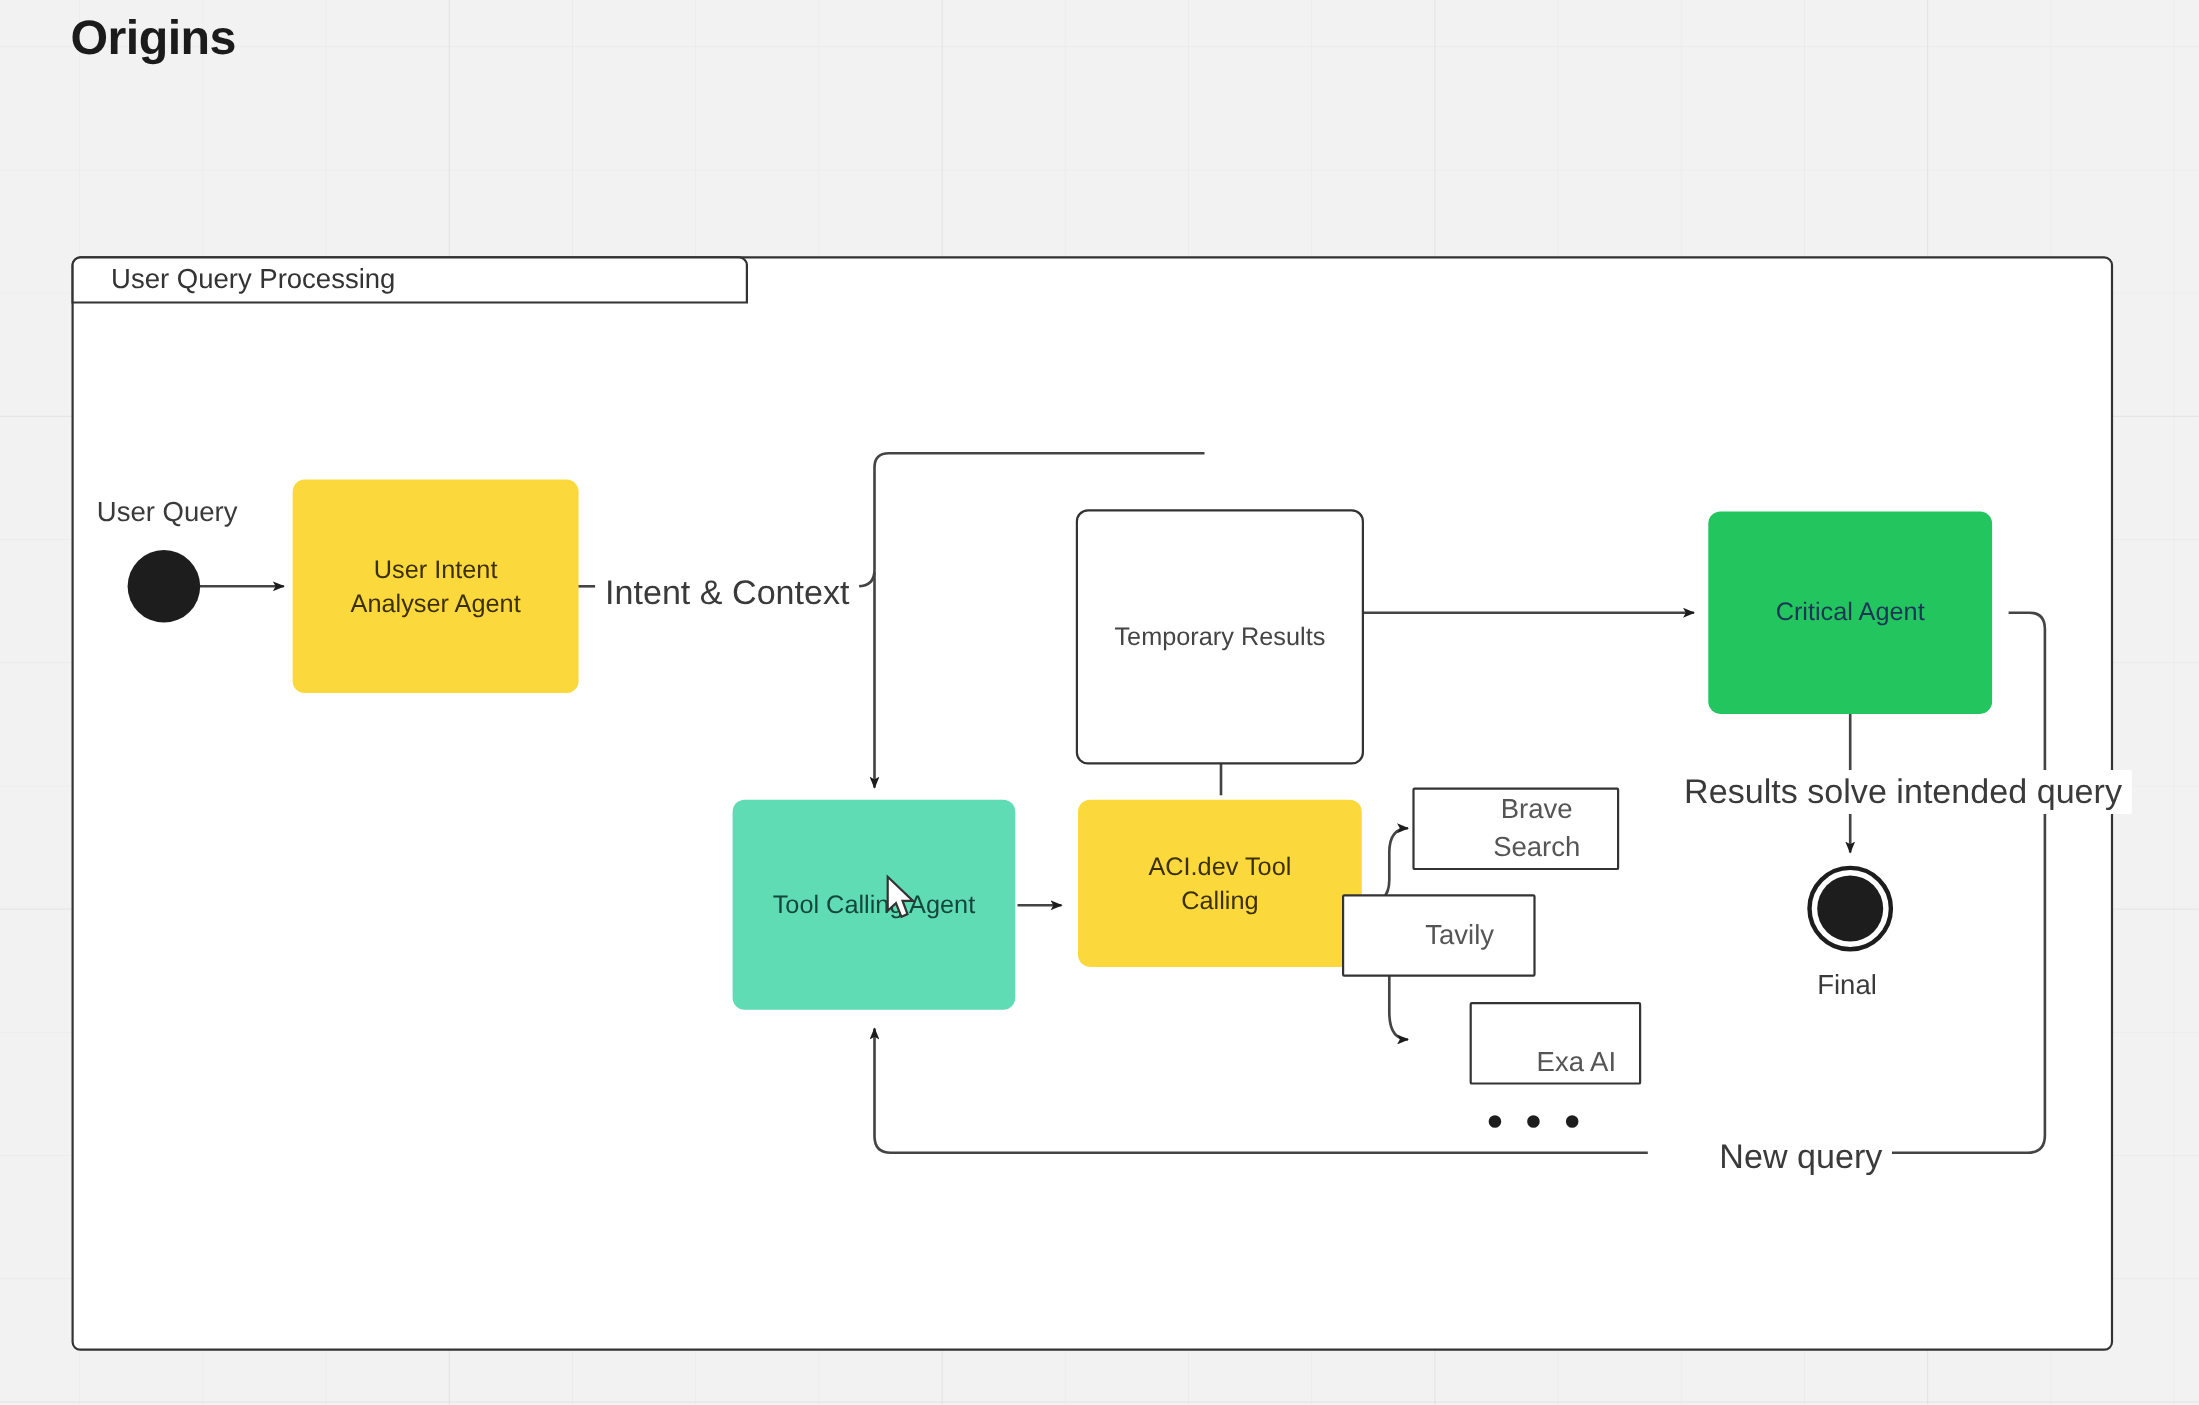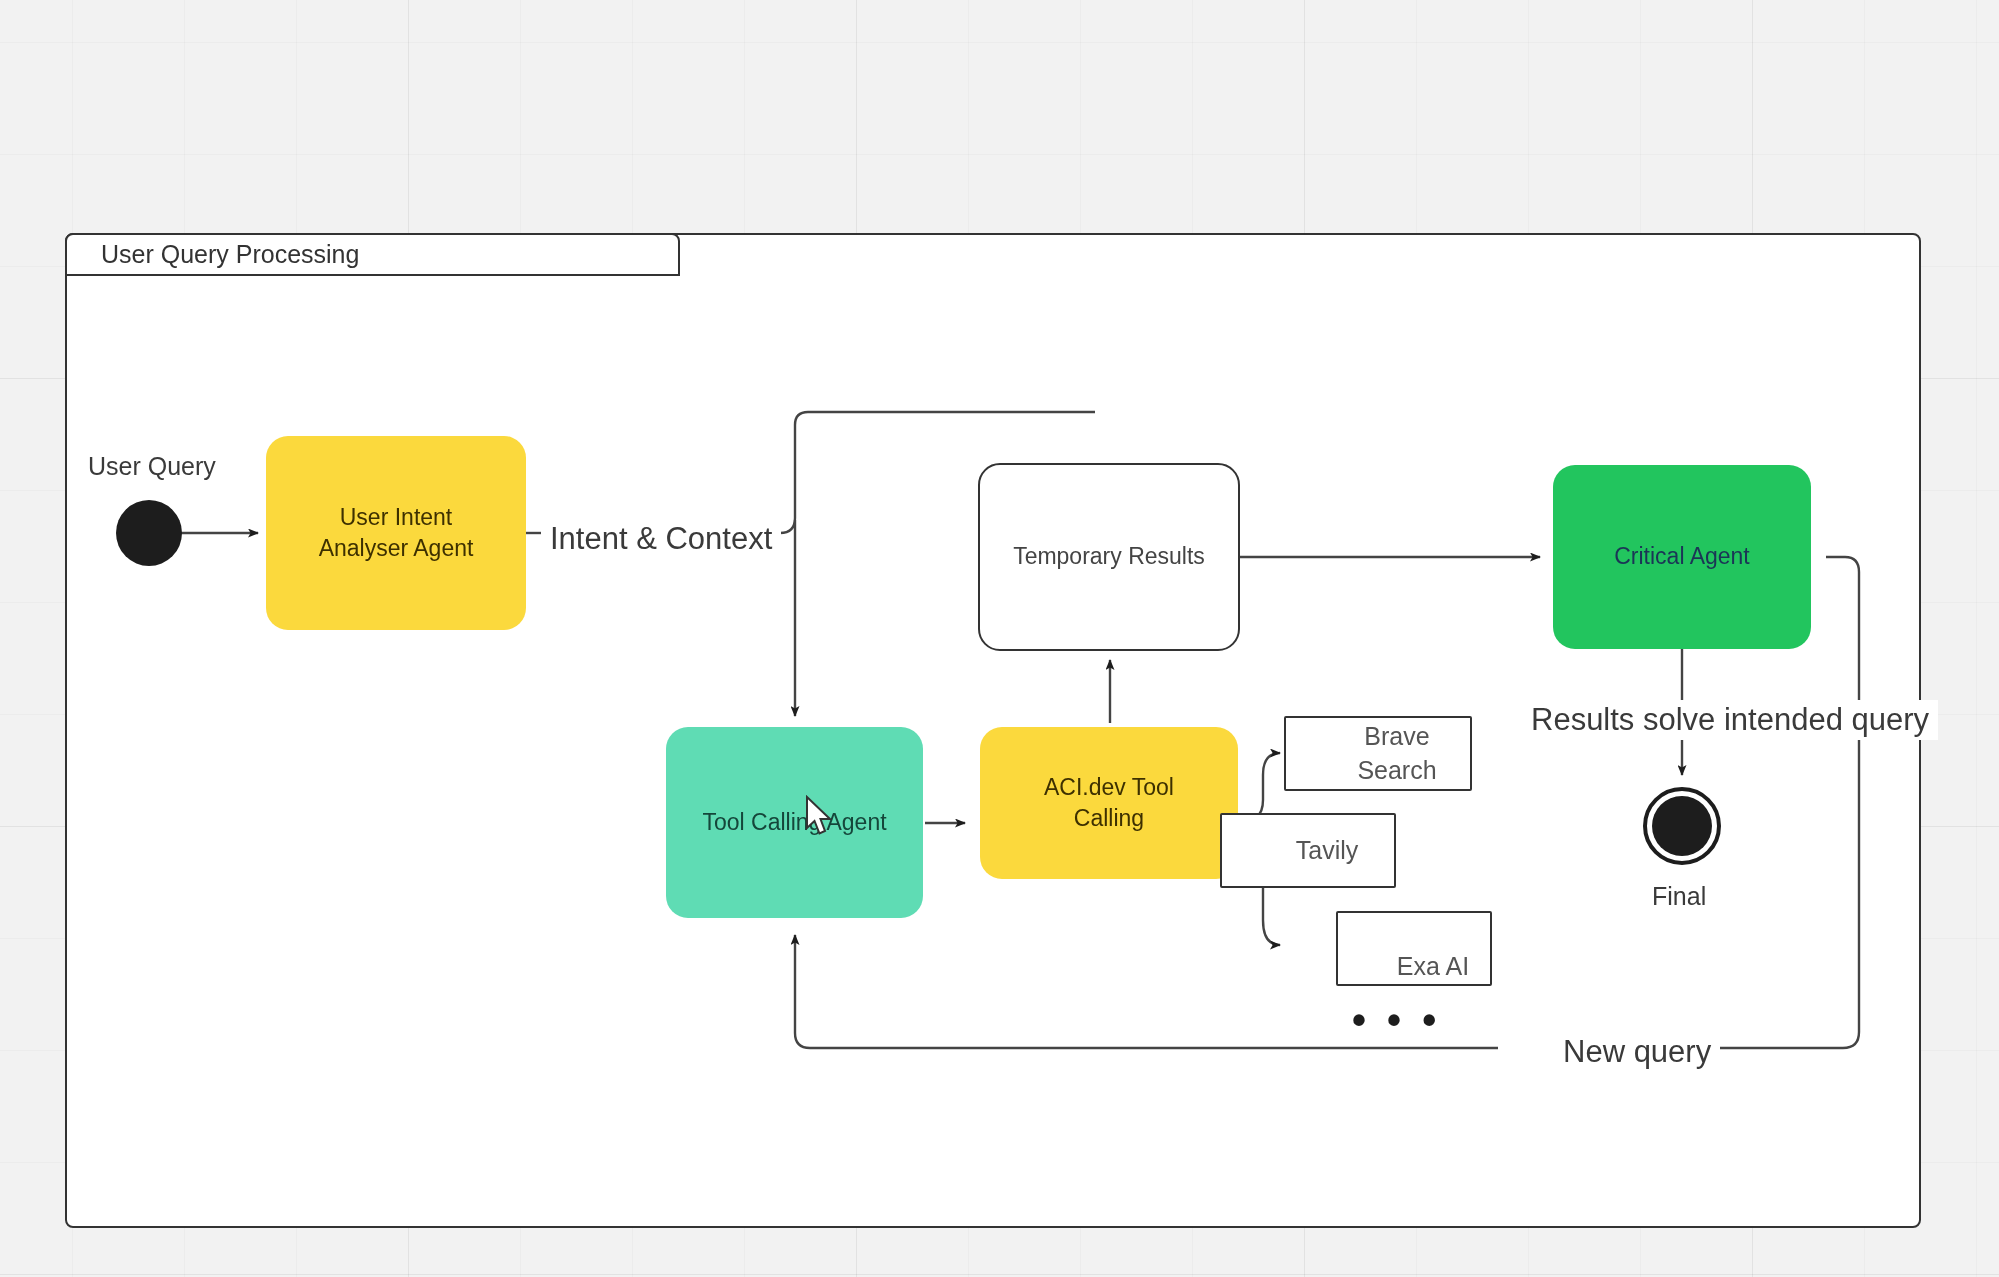--- a/index.html
+++ b/index.html
@@ -96,21 +96,21 @@
     position: absolute;
     box-sizing: border-box;
     display: flex;
     align-items: center;
     justify-content: center;
     text-align: center;
     z-index: 6;
     line-height: 1.35;
   }
   .node-round {
-    border-radius: 22px;
+    border-radius: 11px;
   }
   .node-yellow {
     background: #fbd93d;
     color: #3d3000;
     font-size: 23px;
   }
   .node-green {
     background: #5fdcb4;
     color: #15463a;
     font-size: 23px;
@@ -192,20 +192,21 @@
     z-index: 20;
     pointer-events: none;
   }
 </style>
 </head>
 <body>
 
 <div id="canvas"></div>
 
 <div class="header">
+  <div class="title">Origins</div>
 </div>
 
 <div class="subgraph"></div>
 <div class="subgraph-label">User Query Processing</div>
 
 <svg class="edges" viewBox="0 0 1999 1277">
   <defs>
     <marker id="arrow" markerWidth="11" markerHeight="9" refX="10" refY="4.5" orient="auto" markerUnits="userSpaceOnUse">
       <path d="M0,0 L11,4.5 L0,9 L2.6,4.5 Z" fill="#1d1d1d"></path>
     </marker>
@@ -241,21 +242,21 @@
 
 <div class="node node-round node-yellow" style="left:266px; top:436px; width:260px; height:194px;">
   <div>
     <span>User Intent</span><br>
     <span>Analyser Agent</span>
   </div>
 </div>
 
 <div class="edge-label" style="left:541px; top:519px;">Intent &amp; Context</div>
 
-<div class="node node-round node-white" style="left:978px; top:463px; width:262px; height:188px;">
+<div class="node node-round node-white" style="left:978px; top:463px; width:262px; height:232px;">
   <div>Temporary Results</div>
 </div>
 
 <div class="node node-round node-blue" style="left:1553px; top:465px; width:258px; height:184px;">
   <div>Critical Agent</div>
 </div>
 
 <div class="node node-round node-green" style="left:666px; top:727px; width:257px; height:191px;">
   <div>Tool Calling Agent</div>
 </div>

